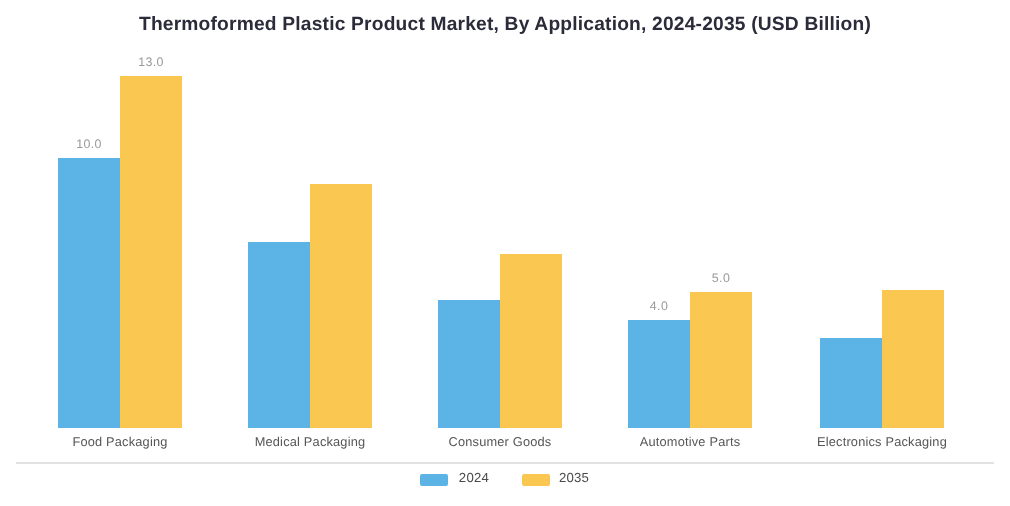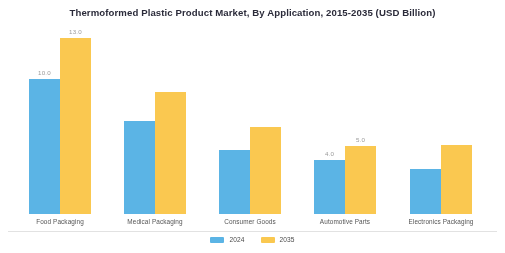--- a/index.html
+++ b/index.html
@@ -116,21 +116,21 @@
     font-size: 6.6px;
     color: #4a4a4a;
     letter-spacing: 0.1px;
   }
 </style>
 </head>
 <body>
 
 <div class="chart-root">
 
-  <div class="chart-title">Thermoformed Plastic Product Market, By Application, 2015-2035 (USD Billion)</div>
+  <div class="chart-title">Thermoformed Plastic Product Market, By Application, 2024-2035 (USD Billion)</div>
 
   <div class="plot">
     <div class="baseline"></div>
     <div id="bars-layer">
         <div class="bar-group" style="left: 29px; width: 62px;">
           <div class="bar-wrap" style="left: 0px; height: 213px;">
             <div class="bar s2024" style="height: 135.5px; background: rgb(91, 180, 229);"></div>
             <div class="bar-label" style="bottom: 138.5px;">10.0</div>
           </div>
           <div class="bar-wrap" style="left: 31px; height: 213px;">

